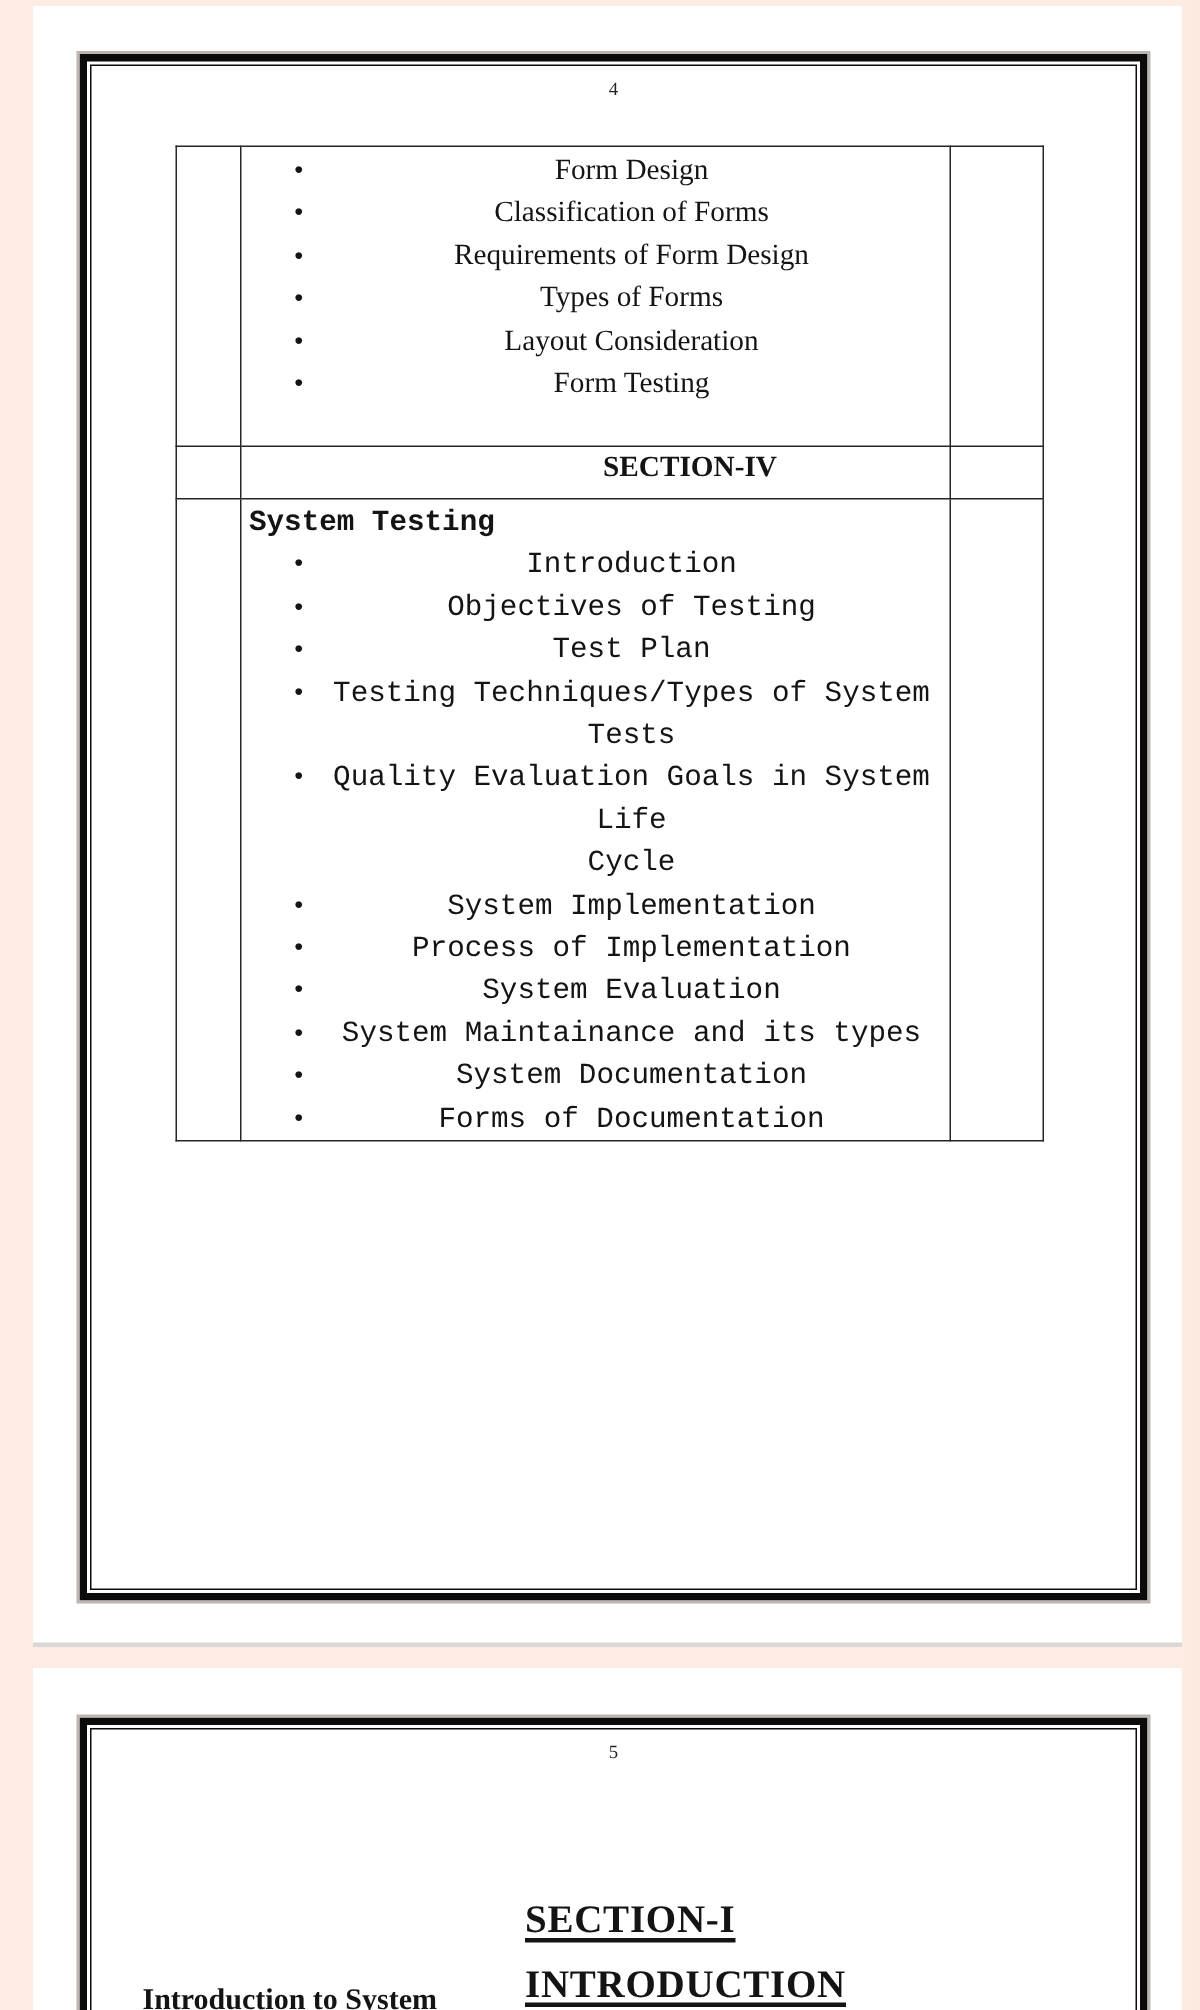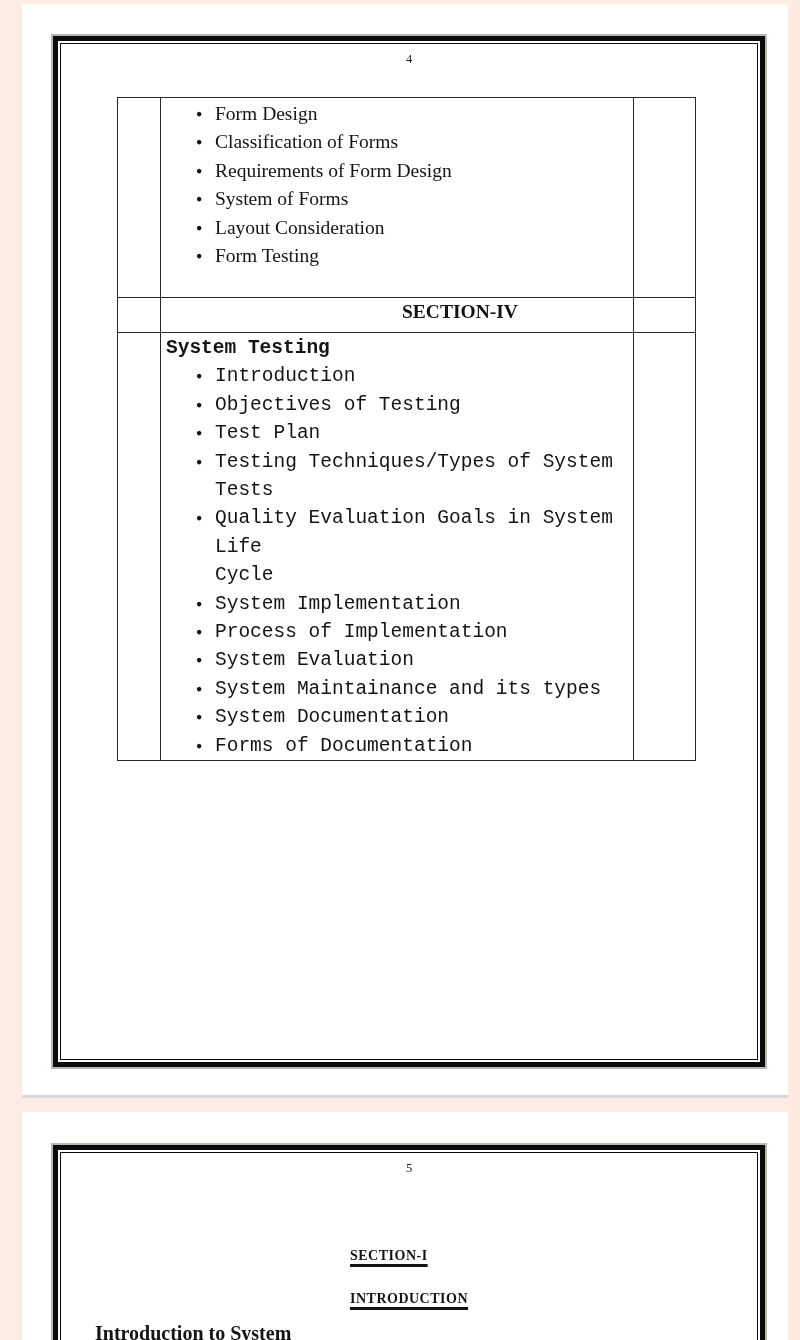--- a/index.html
+++ b/index.html
@@ -69,20 +69,21 @@
   .col-main   { width: 473px; }
   .col-right  { width: 62px; }
   tr.row-top    td { height: 200px; }
   tr.row-sec    td { height: 35px; }
   tr.row-bottom td { height: 370px; font-family: Liberation Mono, monospace; }
 
   ul.bullets {
     list-style: none;
     padding-left: 54px;
     padding-right: 6px;
+    text-align: center;
   }
   tr.row-top ul.bullets { padding-top: 2px; }
   ul.bullets li {
     position: relative;
     white-space: pre-line;
   }
   ul.bullets li::before {
     content: "\25CF";
     position: absolute;
     left: -19px; top: 0;
@@ -100,26 +101,27 @@
     font-weight: bold;
     padding-left: 5px;
     padding-top: 1px;
   }
 
   
   .heading-underlined {
     position: absolute;
     left: 328px;
     font-weight: bold;
-    font-size: 14px;
+    font-size: 26px;
     letter-spacing: 0.5px;
     text-decoration: underline;
     text-decoration-thickness: 2.5px;
     text-underline-offset: 4px;
     white-space: nowrap;
+    margin-top: 17px;
   }
   .h-sec   { top: 136px; }
   .h-intro { top: 179px; }
   .body-start {
     position: absolute;
     left: 73px; top: 207px;
     font-weight: bold;
     font-size: 20px;
     line-height: 29px;
     white-space: nowrap;
@@ -137,21 +139,21 @@
 
   <table class="toc">
     <tbody>
         <tr class="row-top">
       <td class="col-narrow"></td>
       <td class="col-main">
         <ul class="bullets">
           <li>Form Design</li>
           <li>Classification of Forms</li>
           <li>Requirements of Form Design</li>
-          <li>System of Forms</li>
+          <li>Types of Forms</li>
           <li>Layout Consideration</li>
           <li>Form Testing</li>
         </ul>
       </td>
       <td class="col-right"></td>
     </tr>
     <tr class="row-sec">
       <td class="col-narrow"></td>
       <td class="col-main section-cell">SECTION-IV</td>
       <td class="col-right"></td>

